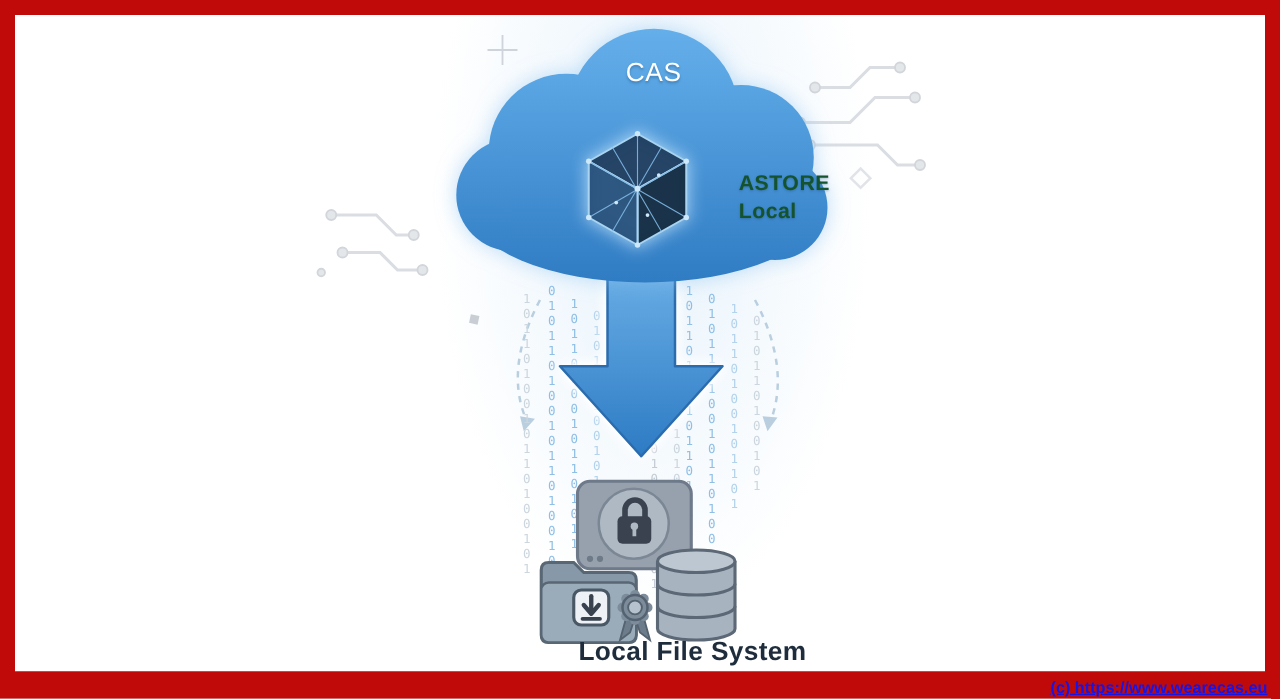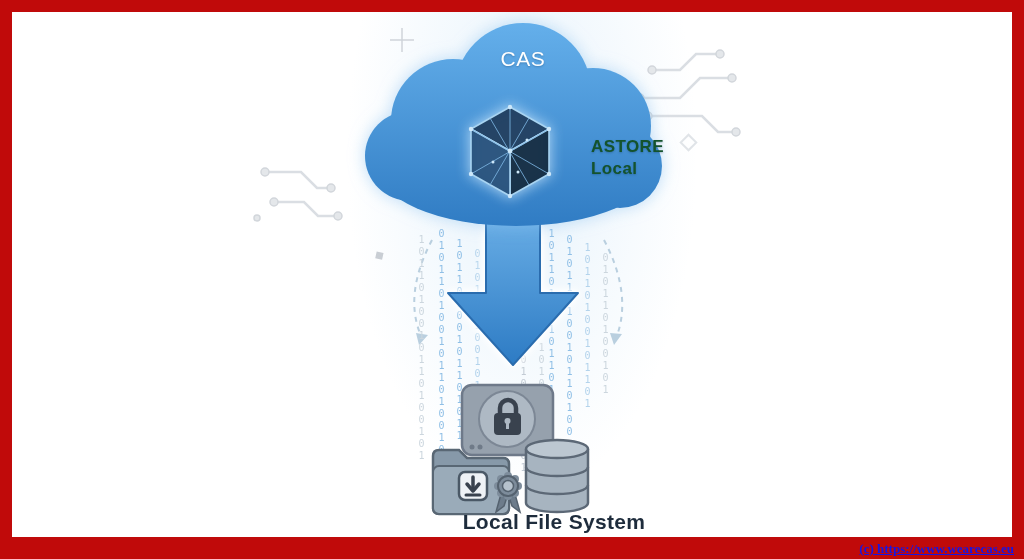--- a/index.html
+++ b/index.html
@@ -39,21 +39,21 @@
   .b-faint{color:#ccd6de;}
   .b-gray{color:#c3cbd4;}
   
   .bottom-label{
     left:0;top:498px;width:1000px;text-align:center;color:#1e2c3c;
     font-size:21px;font-weight:bold;letter-spacing:.3px;margin-left:42px;
   }
   
   .footer-link{
     position:absolute;right:10px;bottom:2px;color:#1515e6;
-    font-family:Liberation Serif, serif;font-size:13px;font-weight:bold;
+    font-family:Liberation Sans, sans-serif;font-size:13px;font-weight:bold;
     text-decoration:underline;
   }
   svg{display:block;}
 </style>
 </head>
 <body>
 
 <div class="frame">
   <div class="canvas">
 

